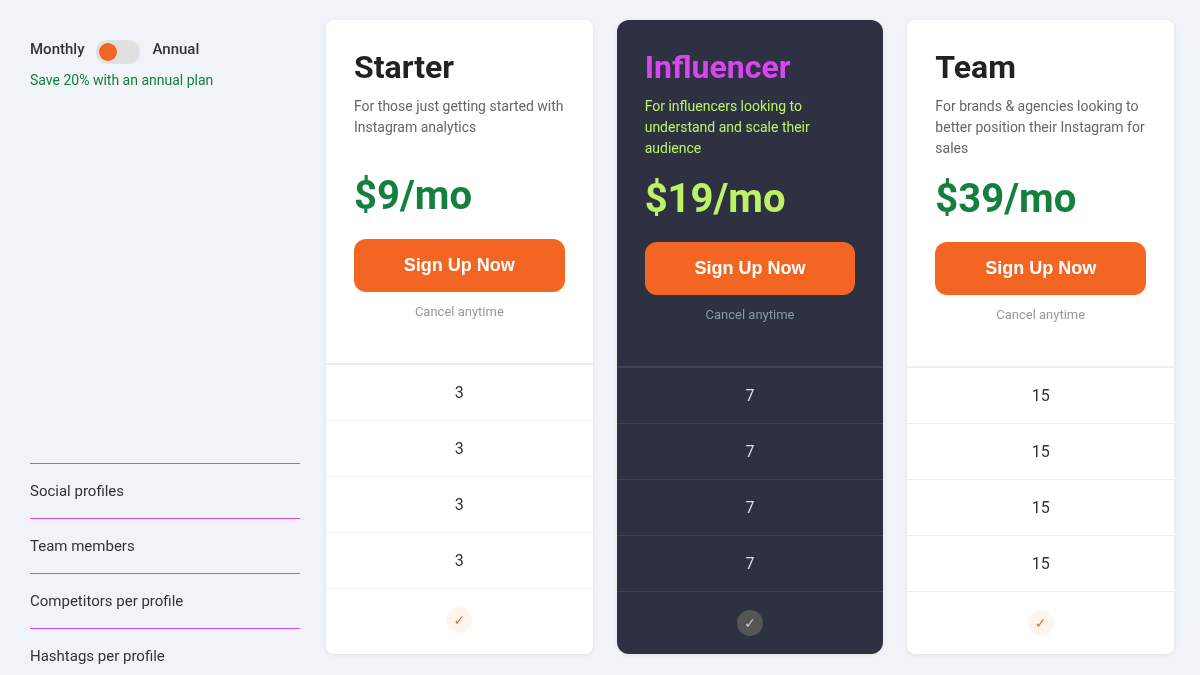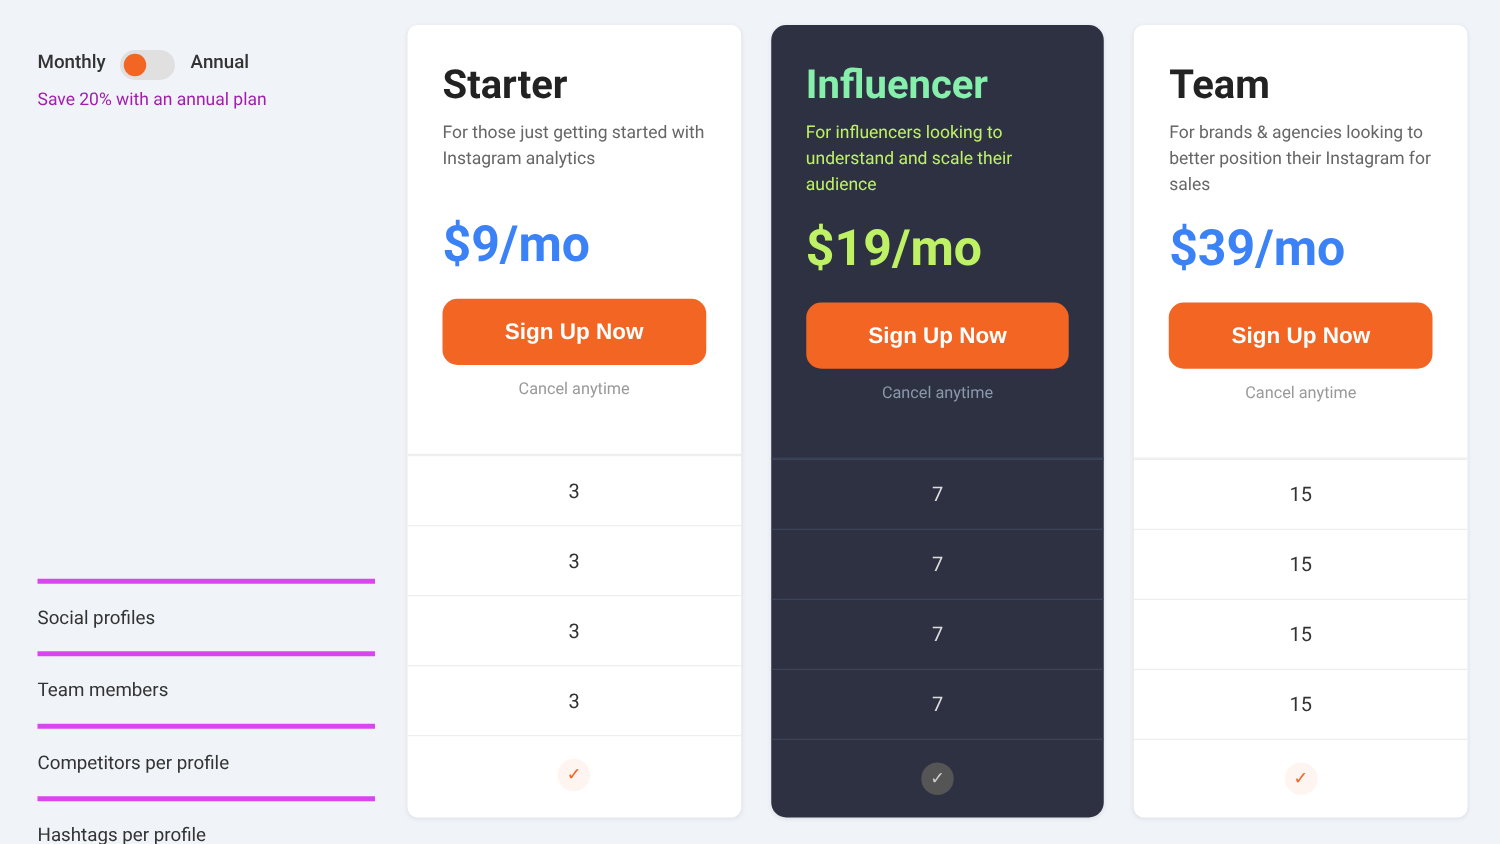--- a/index.html
+++ b/index.html
@@ -56,33 +56,33 @@
       left: 3px;
       width: 18px;
       height: 18px;
       background: #f26522;
       border-radius: 50%;
       transition: transform 0.2s;
     }
 
     .save-text {
       font-size: 14px;
-      color: #a21caf;
+      color: #15803d;
     }
 
     
     .features-section {
       margin-top: 375px;
     }
 
     .feature-row-label {
       padding: 18px 0;
       font-size: 15px;
       color: #333;
-      border-top: 4px solid #d946ef;
+      border-top: 1px solid #d946ef;
     }
 
     
     .plans-area {
       display: flex;
       flex: 1;
       gap: 12px;
     }
 
     .plan-card {
@@ -107,39 +107,39 @@
     }
 
     .plan-name {
       font-size: 32px;
       font-weight: 700;
       color: #222;
       margin-bottom: 10px;
     }
 
     .plan-card.highlighted .plan-name {
-      color: #86efac;
+      color: #d946ef;
     }
 
     .plan-description {
       font-size: 14px;
       color: #666;
       line-height: 1.5;
       margin-bottom: 16px;
       min-height: 60px;
     }
 
     .plan-card.highlighted .plan-description {
       color: #bef264;
     }
 
     .plan-price {
       font-size: 40px;
       font-weight: 700;
-      color: #3b82f6;
+      color: #15803d;
       margin-bottom: 20px;
     }
 
     .plan-card.highlighted .plan-price {
       color: #bef264;
     }
 
     .signup-btn {
       display: block;
       width: 100%;

